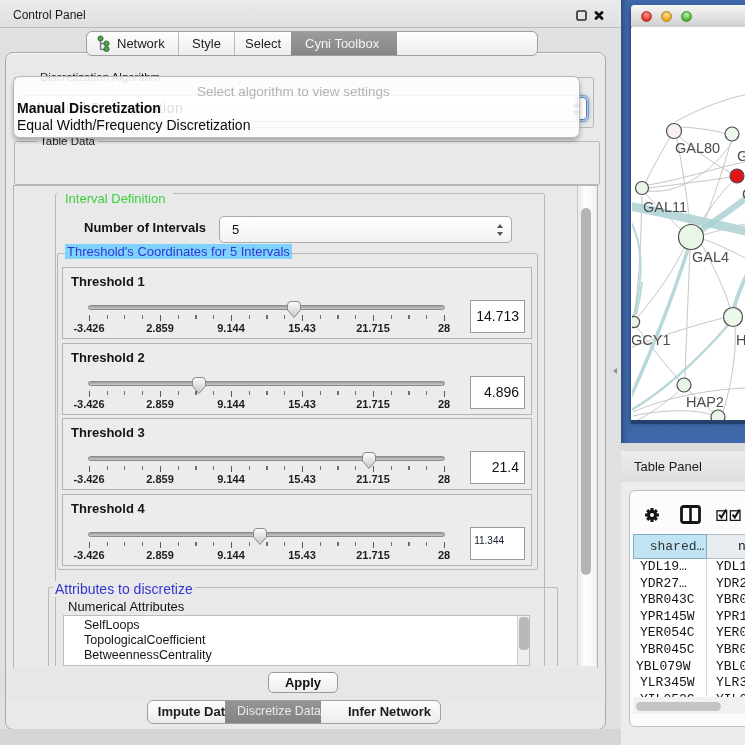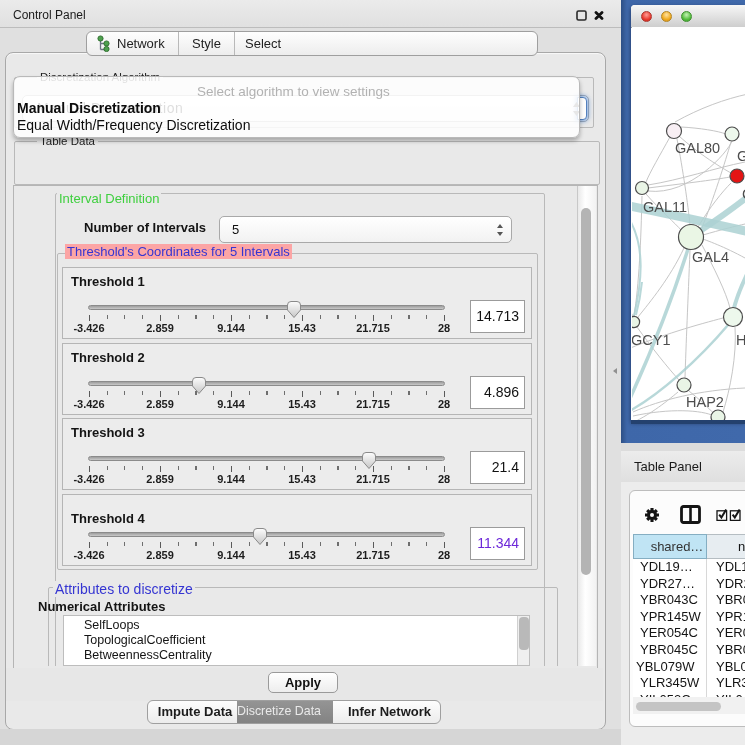--- a/index.html
+++ b/index.html
@@ -36,20 +36,23 @@
         <circle cx="9.5" cy="14" r="2.6" fill="#4ea14e" stroke="#2c6b2c" stroke-width="0.9"></circle>
       </svg>
       <span class="abs" style="left:30px;top:4px;">Network</span>
     </div>
     <div class="abs" style="left:91px;top:0;width:56px;height:23px;border-right:1px solid #b9b9b9;">
           <span class="abs" style="left:14px;top:4px;">Style</span>
         </div>
     <div class="abs" style="left:147px;top:0;width:57px;height:23px;">
           <span class="abs" style="left:11px;top:4px;">Select</span>
         </div>
+    <div class="abs" style="left:204px;top:0;width:106px;height:23px;background:linear-gradient(#9b9b9b,#868686);color:#f4f4f4;">
+          <span class="abs" style="left:14px;top:4px;">Cyni Toolbox</span>
+        </div>
   </div>
 
   <div class="groupbox" style="left:14px;top:77px;width:578px;height:49px;"></div>
   <div class="abs" style="left:37px;top:71px;font-size:11.5px;color:#222;background:#e9e9e9;padding:0 3px;">Discretization Algorithm</div>
   <div class="combo" style="left:22px;top:95px;width:565px;height:25px;">
         <span class="abs" style="left:14px;top:4px;font-size:14px;letter-spacing:0.6px;color:#111;">Manual Discretization</span>
     <div class="abs" style="right:1px;top:1px;width:10px;height:23px;border-radius:0 4px 4px 0;border:1.5px solid #5380bd;box-sizing:border-box;box-shadow:0 0 4px 1.5px rgba(90,140,210,.75);background:#fdfdfd;"></div>
     <div class="arr">
           <svg width="9" height="16" viewBox="0 0 9 16">
             <path d="M4.5 1 L8 6 L1 6 Z" fill="#555"></path>
@@ -70,33 +73,33 @@
 <svg width="0" height="0" style="position:absolute">
           <defs>
             <linearGradient id="thg" x1="0" y1="0" x2="0" y2="1">
               <stop offset="0" stop-color="#fdfdfd"></stop>
               <stop offset="1" stop-color="#c6c6c6"></stop>
             </linearGradient>
           </defs>
         </svg>
 <div class="abs" style="left:13px;top:186px;width:564px;height:480px;overflow:hidden;">
 <div class="abs" style="left:42px;top:7px;width:488px;height:478px;border:1px solid #b9b9b9;border-radius:2px;"></div>
-<div class="abs" style="left:44px;top:5px;font-size:13px;color:#3ecf3e;background:#e9e9e9;padding:0 2px;">Interval Definition</div>
+<div class="abs" style="left:44px;top:5px;font-size:13px;color:#3ecf3e;background:#e9e9e9;padding:0 8px;">Interval Definition</div>
 <div class="abs" style="left:71px;top:34px;font-size:13px;font-weight:bold;color:#141414;">Number of Intervals</div>
 <div class="combo" style="left:206px;top:30px;width:291px;height:25px;">
             <span class="abs" style="left:12px;top:5px;font-size:13px;color:#111;">5</span>
             <div class="arr">
               <svg width="8" height="14" viewBox="0 0 8 14">
                 <path d="M4 1 L7 5 L1 5 Z" fill="#555"></path>
                 <path d="M4 13 L7 9 L1 9 Z" fill="#555"></path>
               </svg>
             </div>
           </div>
 <div class="abs" style="left:44px;top:67px;width:479px;height:315px;border:1px solid #b9b9b9;border-radius:2px;"></div>
-<div class="abs" style="left:52px;top:58px;font-size:13px;color:#3535d2;background:#fca5a5;padding:0 2px;">Threshold's Coordinates for 5 Intervals</div>
+<div class="abs" style="left:52px;top:58px;font-size:13px;color:#3535d2;background:#7dd3fc;padding:0 2px;">Threshold's Coordinates for 5 Intervals</div>
 <div class="abs" style="left:49px;top:81px;width:468px;height:70px;background:#ececec;border:1px solid #b5b5b5;">
 <div class="abs" style="left:8px;top:6px;font-size:13px;font-weight:bold;color:#141414;">Threshold 1</div>
 <div class="abs" style="left:25px;top:37px;width:357px;height:5px;border-radius:3px;background:linear-gradient(#9d9d9d,#c9c9c9);border:1px solid #8b8b8b;box-sizing:border-box;"></div>
 <svg class="abs" style="left:223px;top:32px;" width="16" height="19" viewBox="0 0 16 19">
               <path d="M1.5 5 Q1.5 1.5 5 1.5 L11 1.5 Q14.5 1.5 14.5 5 L14.5 10 L8 17.5 L1.5 10 Z" fill="url(#thg)" stroke="#8a8a8a" stroke-width="1"></path>
             </svg>
 <div class="abs" style="left:26px;top:47px;width:357px;height:4px;background:repeating-linear-gradient(90deg,#6e6e6e 0,#6e6e6e 1px,transparent 1px,transparent 17.75px);"></div>
 <div class="abs" style="left:26px;top:47px;width:357px;height:6px;background:repeating-linear-gradient(90deg,#5a5a5a 0,#5a5a5a 1px,transparent 1px,transparent 71px);"></div>
 <div class="abs" style="left:-4px;top:54px;width:60px;text-align:center;font-size:11px;font-weight:bold;color:#1d1d1d;">-3.426</div>
 <div class="abs" style="left:67px;top:54px;width:60px;text-align:center;font-size:11px;font-weight:bold;color:#1d1d1d;">2.859</div>
@@ -138,56 +141,56 @@
 <div class="abs" style="left:67px;top:54px;width:60px;text-align:center;font-size:11px;font-weight:bold;color:#1d1d1d;">2.859</div>
 <div class="abs" style="left:138px;top:54px;width:60px;text-align:center;font-size:11px;font-weight:bold;color:#1d1d1d;">9.144</div>
 <div class="abs" style="left:209px;top:54px;width:60px;text-align:center;font-size:11px;font-weight:bold;color:#1d1d1d;">15.43</div>
 <div class="abs" style="left:280px;top:54px;width:60px;text-align:center;font-size:11px;font-weight:bold;color:#1d1d1d;">21.715</div>
 <div class="abs" style="left:351px;top:54px;width:60px;text-align:center;font-size:11px;font-weight:bold;color:#1d1d1d;">28</div>
 </div>
 <div class="abs" style="left:457px;top:265px;width:55px;height:33px;background:#fff;border:1px solid #9b9b9b;box-sizing:border-box;">
             <div class="abs" style="right:5px;top:7px;font-size:14px;color:#111;">21.4</div>
           </div>
 <div class="abs" style="left:49px;top:308px;width:468px;height:70px;background:#ececec;border:1px solid #b5b5b5;">
-<div class="abs" style="left:8px;top:16px;font-size:13px;font-weight:bold;color:#141414;text-align:center;">Threshold 4</div>
+<div class="abs" style="left:8px;top:6px;font-size:13px;font-weight:bold;color:#141414;text-align:center;">Threshold 4</div>
 <div class="abs" style="left:25px;top:37px;width:357px;height:5px;border-radius:3px;background:linear-gradient(#9d9d9d,#c9c9c9);border:1px solid #8b8b8b;box-sizing:border-box;"></div>
 <svg class="abs" style="left:189px;top:32px;" width="16" height="19" viewBox="0 0 16 19">
               <path d="M1.5 5 Q1.5 1.5 5 1.5 L11 1.5 Q14.5 1.5 14.5 5 L14.5 10 L8 17.5 L1.5 10 Z" fill="url(#thg)" stroke="#8a8a8a" stroke-width="1"></path>
             </svg>
 <div class="abs" style="left:26px;top:47px;width:357px;height:4px;background:repeating-linear-gradient(90deg,#6e6e6e 0,#6e6e6e 1px,transparent 1px,transparent 17.75px);"></div>
 <div class="abs" style="left:26px;top:47px;width:357px;height:6px;background:repeating-linear-gradient(90deg,#5a5a5a 0,#5a5a5a 1px,transparent 1px,transparent 71px);"></div>
 <div class="abs" style="left:-4px;top:54px;width:60px;text-align:center;font-size:11px;font-weight:bold;color:#1d1d1d;">-3.426</div>
 <div class="abs" style="left:67px;top:54px;width:60px;text-align:center;font-size:11px;font-weight:bold;color:#1d1d1d;">2.859</div>
 <div class="abs" style="left:138px;top:54px;width:60px;text-align:center;font-size:11px;font-weight:bold;color:#1d1d1d;">9.144</div>
 <div class="abs" style="left:209px;top:54px;width:60px;text-align:center;font-size:11px;font-weight:bold;color:#1d1d1d;">15.43</div>
 <div class="abs" style="left:280px;top:54px;width:60px;text-align:center;font-size:11px;font-weight:bold;color:#1d1d1d;">21.715</div>
 <div class="abs" style="left:351px;top:54px;width:60px;text-align:center;font-size:11px;font-weight:bold;color:#1d1d1d;">28</div>
 </div>
 <div class="abs" style="left:457px;top:341px;width:55px;height:33px;background:#fff;border:1px solid #9b9b9b;box-sizing:border-box;">
-            <div class="abs" style="right:5px;top:7px;font-size:14px;color:#6d28d9;">11.344</div>
+            <div class="abs" style="right:20px;top:7px;font-size:10px;color:#0f172a;">11.344</div>
           </div>
 <div class="abs" style="left:35px;top:401px;width:508px;height:100px;border:1px solid #b9b9b9;border-radius:2px;"></div>
 <div class="abs" style="left:40px;top:395px;font-size:14px;color:#3535d2;background:#e9e9e9;padding:0 2px;">Attributes to discretize</div>
-<div class="abs" style="left:25px;top:413px;font-size:13px;font-weight:bold;color:#141414;">Numerical Attributes</div>
+<div class="abs" style="left:55px;top:413px;font-size:13px;font-weight:normal;color:#141414;">Numerical Attributes</div>
 <div class="abs" style="left:50px;top:429px;width:467px;height:51px;background:#fff;border:1px solid #bdbdbd;box-sizing:border-box;overflow:hidden;">
 <div class="abs" style="left:20px;top:2px;font-size:12.5px;color:#141414;">SelfLoops</div>
 <div class="abs" style="left:20px;top:17px;font-size:12.5px;color:#141414;">TopologicalCoefficient</div>
 <div class="abs" style="left:20px;top:32px;font-size:12.5px;color:#141414;">BetweennessCentrality</div>
 <div class="abs" style="left:453px;top:0;width:14px;height:51px;background:#efefef;border-left:1px solid #d0d0d0;"></div>
 <div class="abs" style="left:455px;top:1px;width:10px;height:33px;background:#b9b9b9;border-radius:4px;"></div>
 </div>
 </div>
       </div>
 
   <div class="abs" style="left:6px;top:668px;width:597px;height:33px;background:#e7e7e7;"></div>
   <div class="abs" style="left:268px;top:672px;width:68px;height:19px;background:linear-gradient(#ffffff,#ededed);border:1px solid #9a9a9a;border-radius:5px;text-align:center;font-size:13px;color:#111;line-height:19px;font-weight:bold;">Apply</div>
 
   <div class="abs" style="left:147px;top:700px;width:292px;height:22px;border:1px solid #9f9f9f;border-radius:6px;background:linear-gradient(#fdfdfd,#ececec);overflow:hidden;font-size:13px;color:#1c1c1c;font-weight:bold;">
     <div class="abs" style="left:0;top:0;width:94px;height:22px;border-right:1px solid #b9b9b9;text-align:center;line-height:21px;">Impute Data</div>
-    <div class="abs" style="left:89px;top:0;width:96px;height:22px;background:linear-gradient(#949494,#838383);color:#e9e9e9;font-weight:normal;text-align:left;line-height:21px;font-size:12.4px;">Discretize Data</div>
+    <div class="abs" style="left:77px;top:0;width:96px;height:22px;background:linear-gradient(#949494,#838383);color:#e9e9e9;font-weight:normal;text-align:right;line-height:21px;font-size:12.4px;">Discretize Data</div>
     <div class="abs" style="left:191px;top:0;width:101px;height:22px;text-align:center;line-height:21px;">Infer Network</div>
   </div>
 </div>
 
 <div class="abs" style="left:0;top:729px;width:621px;height:16px;background:#d6d6d6;"></div>
 
 <div class="abs" style="left:613px;top:368px;width:0;height:0;border-top:3px solid transparent;border-bottom:3px solid transparent;border-right:4px solid #909090;"></div>
 
 <div class="abs" style="left:621px;top:0;width:124px;height:443px;background:linear-gradient(90deg,#2d4f85,#3e67a9 6px,#4069ab);">
 
@@ -258,21 +261,21 @@
         </g>
       </svg>
     </div>
   </div>
   <div class="abs" style="left:10px;top:420px;width:114px;height:4px;background:#24416e;"></div>
 </div>
 
 <div class="abs" style="left:621px;top:451px;width:124px;height:31px;background:linear-gradient(#ececec,#dfdfdf);border-bottom:1px solid #cfcfcf;">
   <div class="abs" style="left:13px;top:8px;font-size:13px;color:#1b1b1b;">Table Panel</div>
 </div>
-<div class="abs" style="left:621px;top:482px;width:124px;height:263px;background:#ececec;">
+<div class="abs" style="left:621px;top:482px;width:124px;height:263px;background:#ececec;font-family:Liberation Mono, monospace;">
   <div class="abs" style="left:8px;top:8px;width:116px;height:235px;background:#fcfcfc;border:1px solid #bdbdbd;border-radius:6px 0 0 6px;"></div>
 
   <svg class="abs" style="left:23px;top:25px;" width="16" height="16" viewBox="0 0 16 16">
     <g fill="#151515">
           <circle cx="8" cy="8" r="5"></circle>
         </g>
     <g stroke="#151515" stroke-width="3.1">
       <path d="M8 1 L8 15 M1 8 L15 8 M3.2 3.2 L12.8 12.8 M12.8 3.2 L3.2 12.8"></path>
     </g>
     <circle cx="8" cy="8" r="2" fill="#fcfcfc"></circle>

